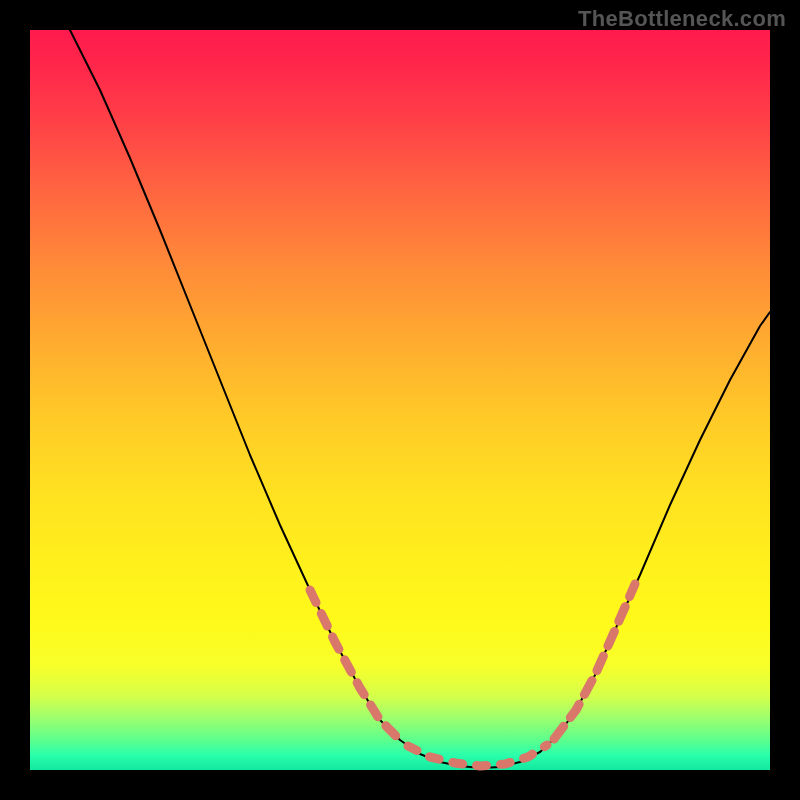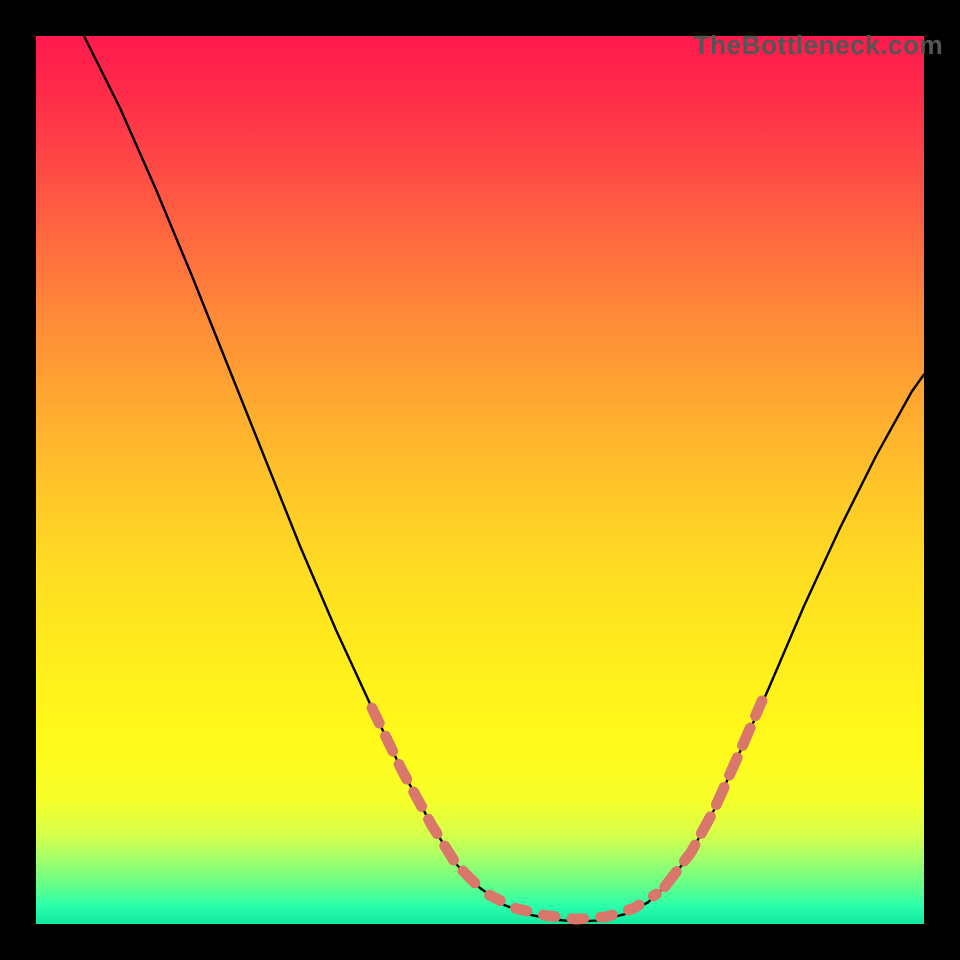--- a/index.html
+++ b/index.html
@@ -54,21 +54,20 @@
   }
   .watermark {
     position: absolute;
     top: 6px;
     right: 14px;
     color: #555;
     font-size: 22px;
     font-weight: 600;
     letter-spacing: 0.3px;
     user-select: none;
-    margin-top: 19px;
   }
 </style>
 </head>
 <body>
 
 <div class="frame">
   <div class="plot-area">
     <svg class="curve" viewBox="0 0 740 740" preserveAspectRatio="none">
       <g>
           <path d="M40 0 L70 60 L100 128 L130 200 L160 275 L190 350 L220 425 L250 495 L280 560 L305 612 L330 658 L350 690 L370 710 L390 724 L410 732 L430 736 L450 738 L470 737 L490 732 L510 722 L528 705 L546 680 L565 645 L585 600 L610 545 L640 475 L670 410 L700 350 L730 296 L740 282" fill="none" stroke="#000000" stroke-width="2" stroke-linecap="round" stroke-linejoin="round"></path>

